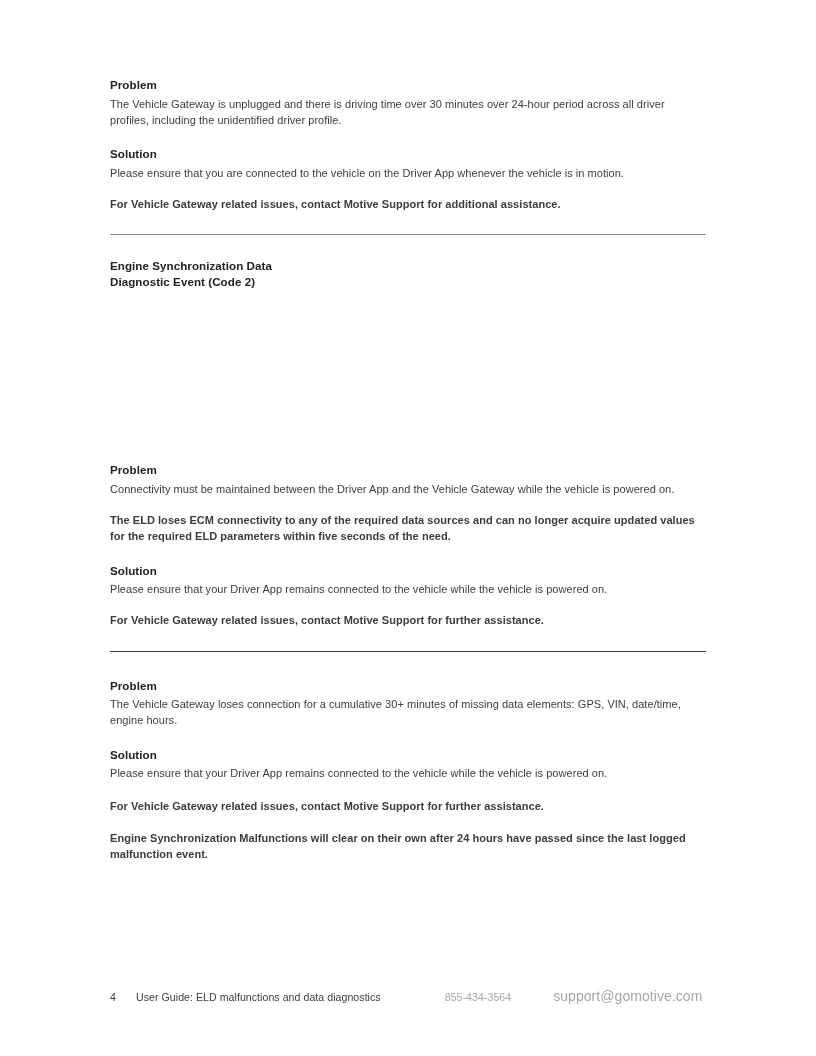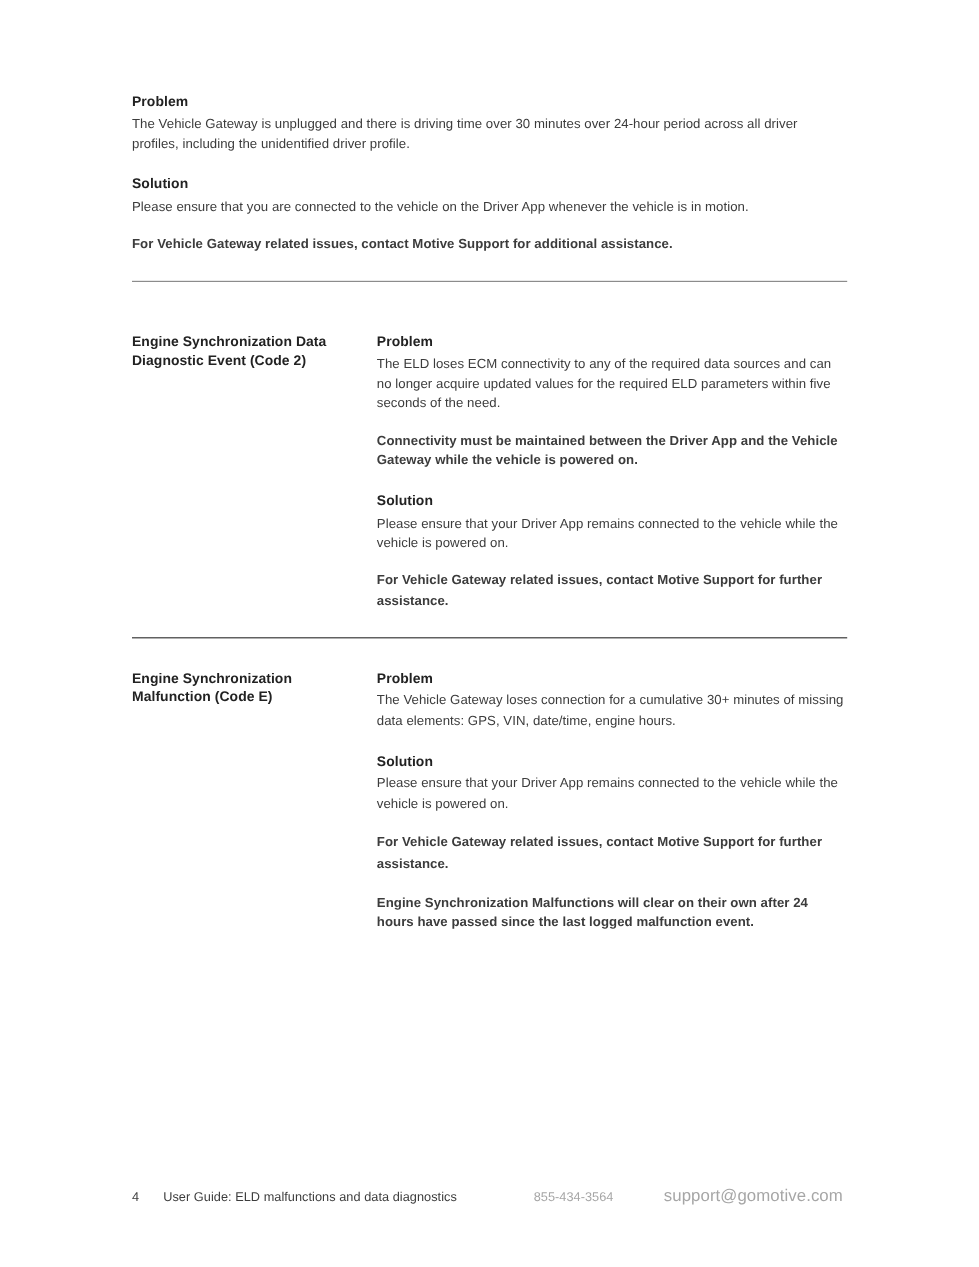--- a/index.html
+++ b/index.html
@@ -33,21 +33,21 @@
   .section {
     position: relative;
     display: flex;
     flex-direction: row;
     align-items: flex-start;
   }
   .section + .section {
     border-top: 1px solid #8c8c8c;
   }
   .sec-1 { padding-top: 7px; padding-bottom: 22px; }
-  .sec-2 { padding-top: 42px; padding-bottom: 22px; }
+  .sec-2 { padding-top: 23px; padding-bottom: 22px; flex-direction: column; }
   .sec-3 { padding-top: 26px; padding-bottom: 20px; border-top-color: #3b3b3b !important; }
 
   .col-left {
     width: 204px;
     flex: 0 0 204px;
     padding-right: 12px;
     box-sizing: border-box;
   }
   .col-right {
     flex: 1 1 auto;
@@ -140,35 +140,29 @@
 
     <div class="section sec-2">
       <div class="col-left">
         <div class="sec-title">
           <span>Engine Synchronization Data</span><br>
           <span>Diagnostic Event (Code 2)</span>
         </div>
       </div>
       <div class="col-right">
         <div class="sub-head">Problem</div>
+        <p class="para">Connectivity must be maintained between the Driver App and the Vehicle Gateway while the vehicle is powered on.</p>
         <p class="para">The ELD loses ECM connectivity to any of the required data sources and can no longer acquire updated values for the required ELD parameters within five seconds of the need.</p>
-        <p class="para">Connectivity must be maintained between the Driver App and the Vehicle Gateway while the vehicle is powered on.</p>
         <div class="sub-head spaced-top">Solution</div>
         <p class="para">Please ensure that your Driver App remains connected to the vehicle while the vehicle is powered on.</p>
         <p class="para">For Vehicle Gateway related issues, contact Motive Support for further assistance.</p>
       </div>
     </div>
 
     <div class="section sec-3">
-      <div class="col-left">
-        <div class="sec-title">
-          <span>Engine Synchronization</span><br>
-          <span>Malfunction (Code E)</span>
-        </div>
-      </div>
       <div class="col-right">
         <div class="sub-head">Problem</div>
         <p class="para">The Vehicle Gateway loses connection for a cumulative 30+ minutes of missing data elements: GPS, VIN, date/time, engine hours.</p>
         <div class="sub-head spaced-top">Solution</div>
         <p class="para">Please ensure that your Driver App remains connected to the vehicle while the vehicle is powered on.</p>
         <p class="para loose">For Vehicle Gateway related issues, contact Motive Support for further assistance.</p>
         <p class="para">Engine Synchronization Malfunctions will clear on their own after 24 hours have passed since the last logged malfunction event.</p>
       </div>
     </div>
 

